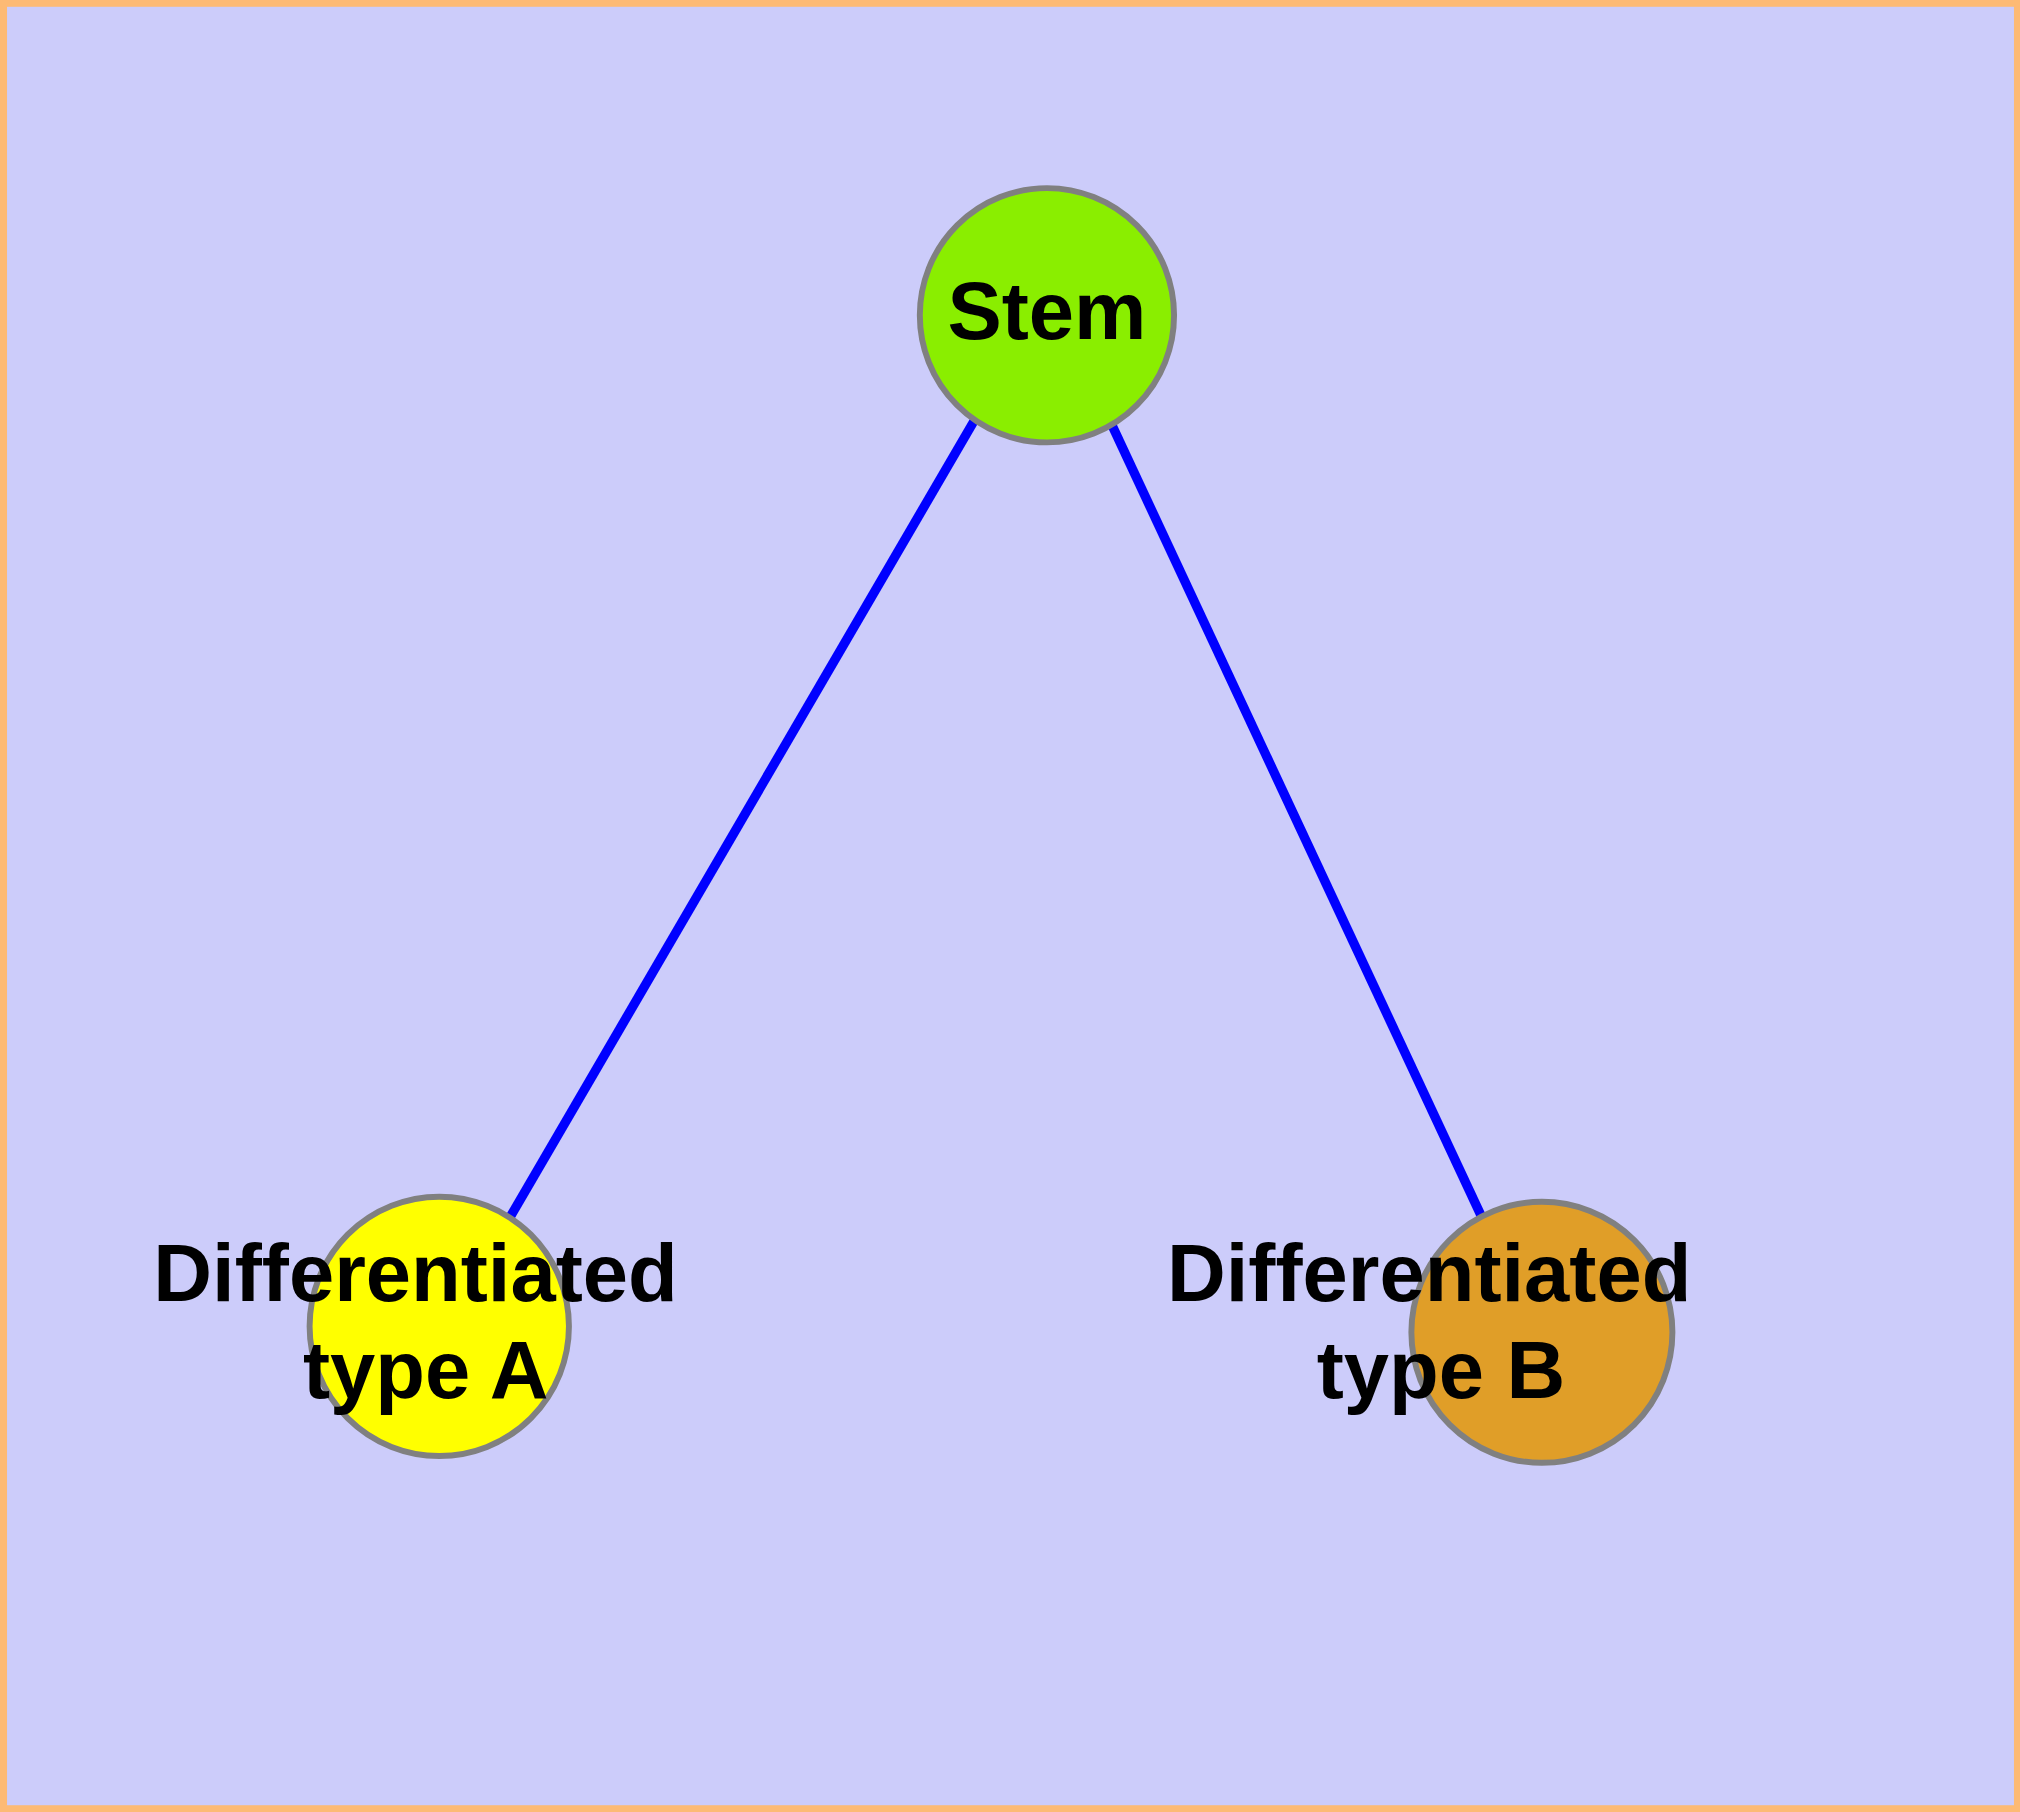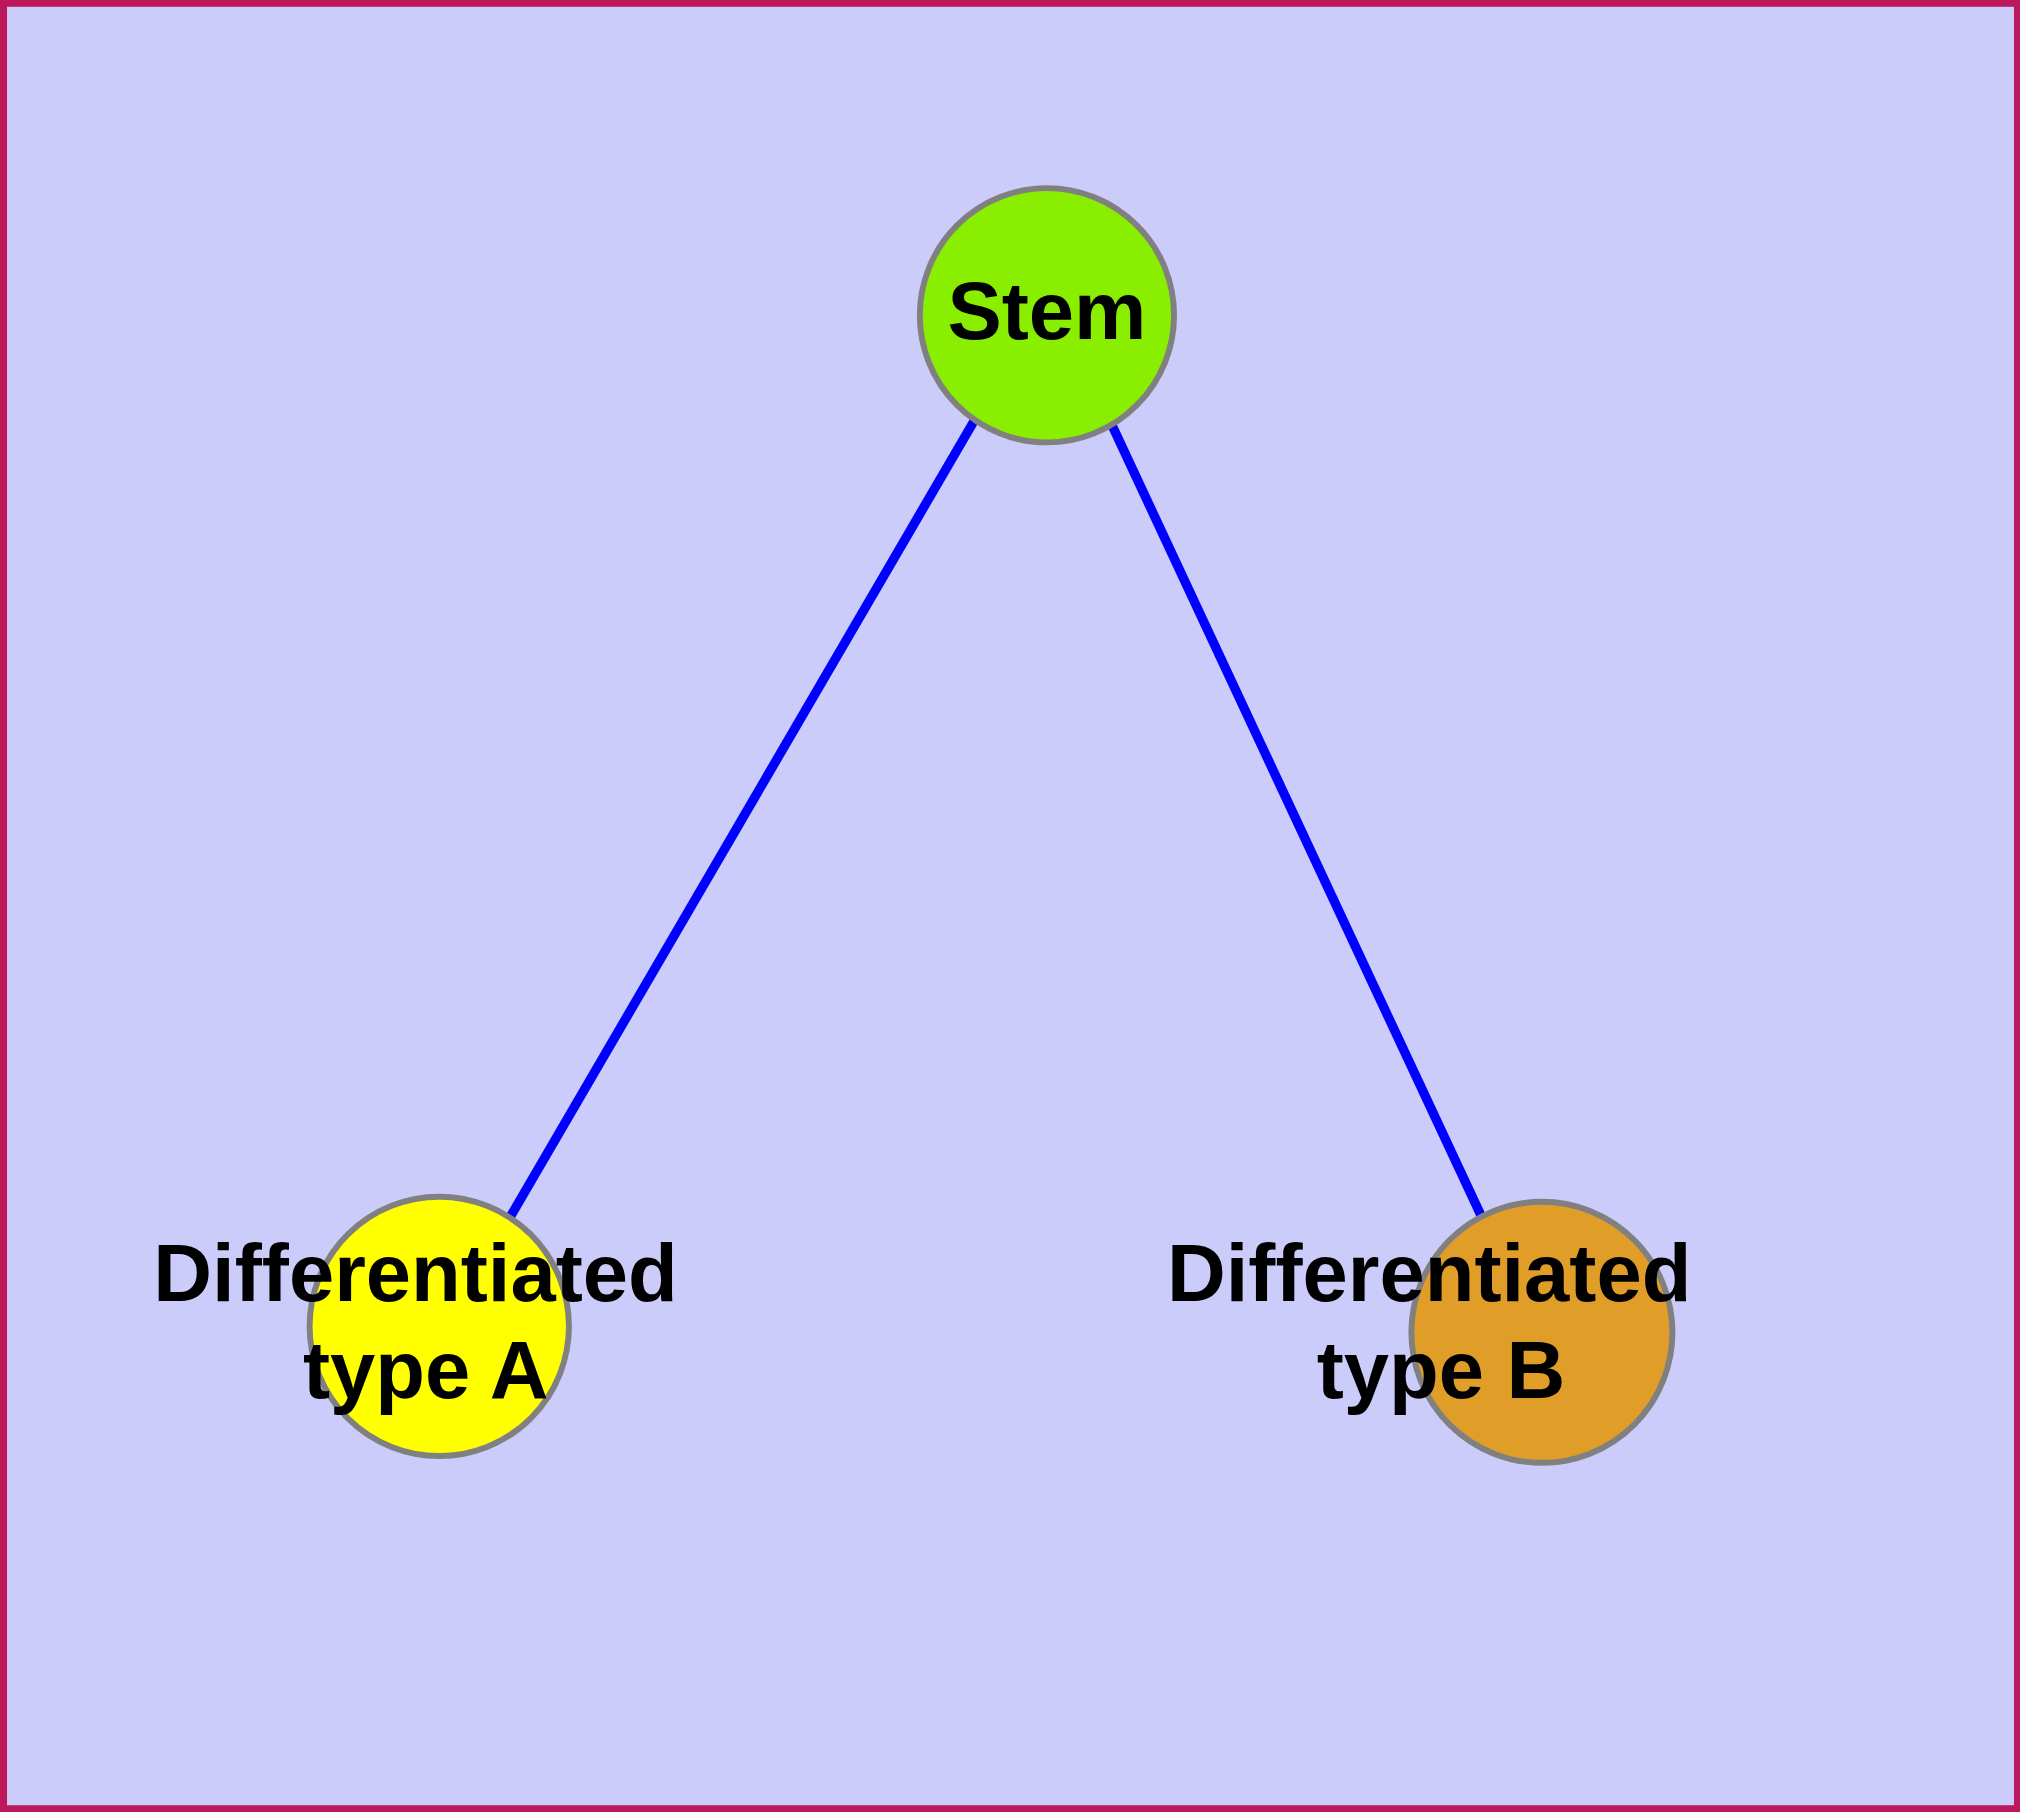--- a/index.html
+++ b/index.html
@@ -10,21 +10,21 @@
   body {
     width: 2021px;
     height: 1812px;
     overflow: hidden;
     font-family: "Liberation Sans", sans-serif;
   }
   #canvas-root {
     position: relative;
     width: 2021px;
     height: 1812px;
-    background: #be185d;
+    background: #fdba74;
     text-align: right;
   }
   #graph-svg {
     position: absolute;
     top: 0;
     left: 0;
     width: 2021px;
     height: 1812px;
     display: block;
   }

